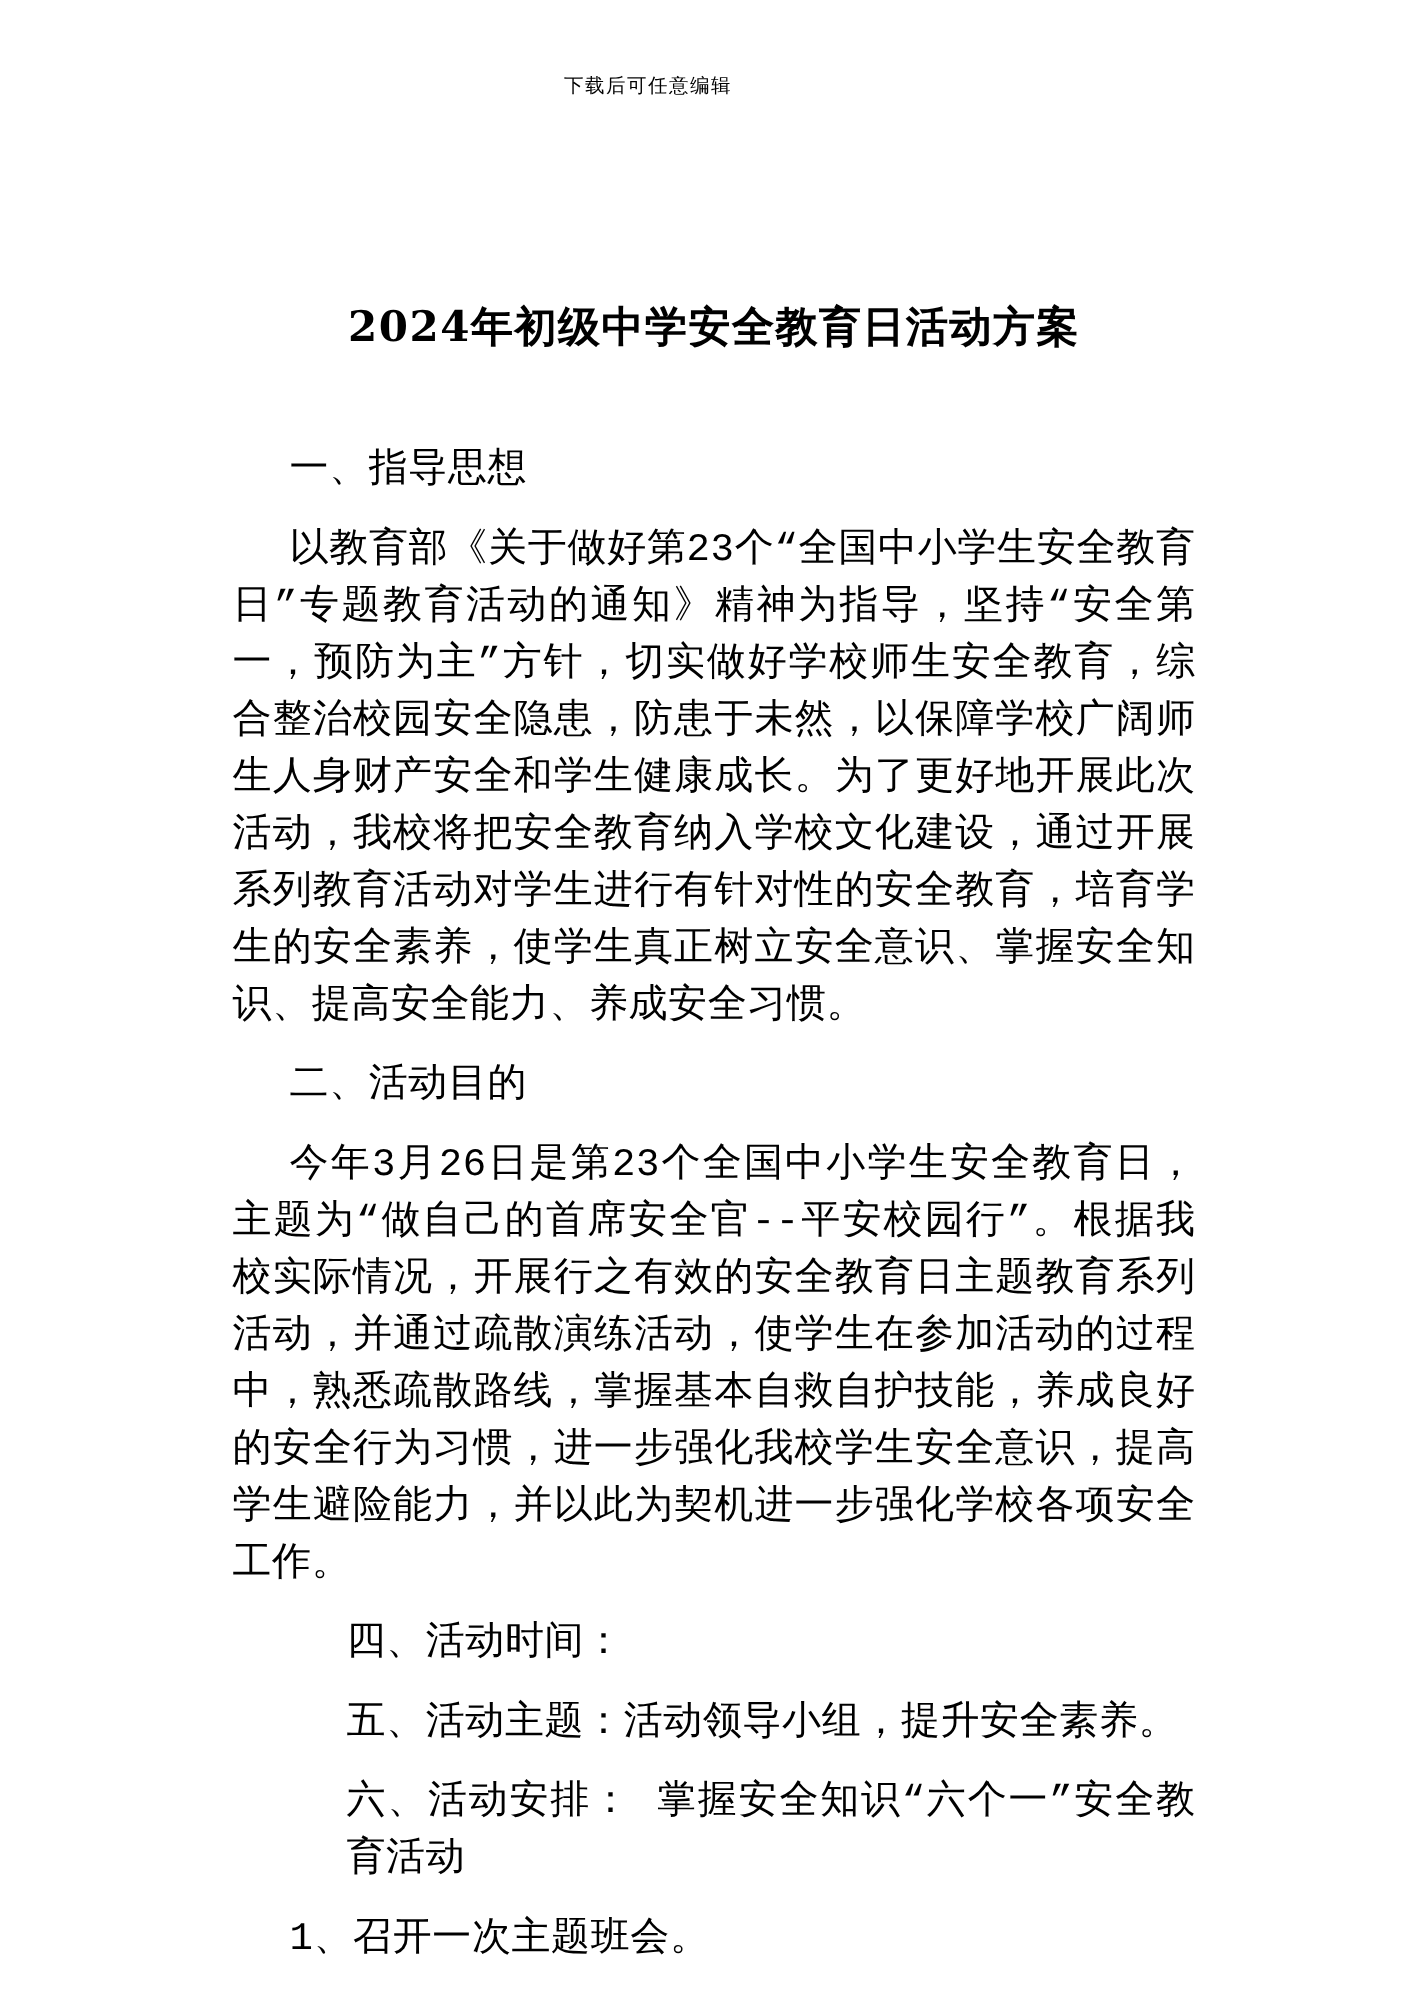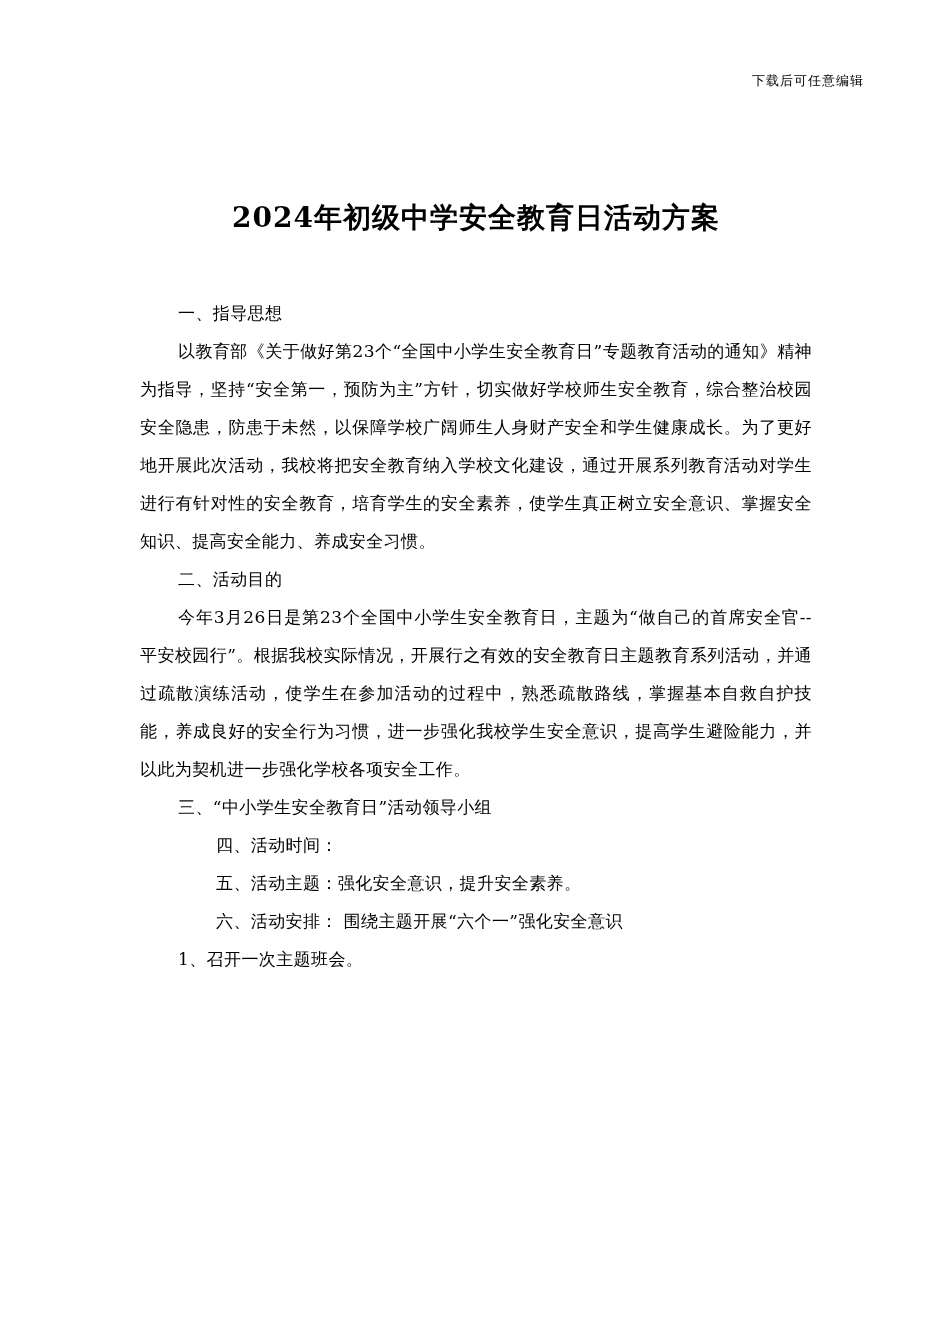--- a/index.html
+++ b/index.html
@@ -15,24 +15,24 @@
     overflow: hidden;
   }
   .page {
     position: relative;
     width: 950px;
     height: 1344px;
     box-sizing: border-box;
   }
   .watermark {
     position: absolute;
-    top: 72px;
+    top: 48px;
     left: 0;
     width: 864px;
-    text-align: right;
+    text-align: center;
     font-size: 13px;
     font-family: "DejaVu Serif", "Liberation Serif", serif;
     color: #000000;
     letter-spacing: 1px;
   }
   .content {
     position: absolute;
     top: 200px;
     left: 140px;
     width: 672px;
@@ -40,44 +40,44 @@
   .doc-title {
     font-size: 28px;
     font-weight: bold;
     text-align: center;
     letter-spacing: 1px;
     margin: 0 0 58px 0;
     line-height: 1.3;
     font-family: "DejaVu Serif", "Liberation Serif", serif;
   }
   .para {
-    font-size: 17px;
+    font-size: 26px;
     line-height: 38px;
     text-align: justify;
     text-justify: inter-ideograph;
-    margin: 0;
+    margin: 15px;
     letter-spacing: 0.4px;
+    font-family: Liberation Mono, monospace;
   }
   .indent-1 { text-indent: 38px; }
   .indent-4 { padding-left: 76px; text-indent: 0; }
   .indent-5 { padding-left: 38px; text-indent: 0; }
 </style>
 </head>
 <body>
 
 <div class="page">
   <div class="watermark">下载后可任意编辑</div>
 
   <div class="content">
     <h1 class="doc-title">2024年初级中学安全教育日活动方案</h1>
     <div id="paragraph-list">
         <p class="para indent-1">一、指导思想</p>
         <p class="para indent-1">以教育部《关于做好第23个“全国中小学生安全教育日”专题教育活动的通知》精神为指导，坚持“安全第一，预防为主”方针，切实做好学校师生安全教育，综合整治校园安全隐患，防患于未然，以保障学校广阔师生人身财产安全和学生健康成长。为了更好地开展此次活动，我校将把安全教育纳入学校文化建设，通过开展系列教育活动对学生进行有针对性的安全教育，培育学生的安全素养，使学生真正树立安全意识、掌握安全知识、提高安全能力、养成安全习惯。</p>
         <p class="para indent-1">二、活动目的</p>
         <p class="para indent-1">今年3月26日是第23个全国中小学生安全教育日，主题为“做自己的首席安全官--平安校园行”。根据我校实际情况，开展行之有效的安全教育日主题教育系列活动，并通过疏散演练活动，使学生在参加活动的过程中，熟悉疏散路线，掌握基本自救自护技能，养成良好的安全行为习惯，进一步强化我校学生安全意识，提高学生避险能力，并以此为契机进一步强化学校各项安全工作。</p>
-        <p class="para indent-1">三、“中小学生安全教育日”活动领导小组</p>
         <p class="para indent-4">四、活动时间：</p>
-        <p class="para indent-4">五、活动主题：强化安全意识，提升安全素养。</p>
-        <p class="para indent-4">六、活动安排： 围绕主题开展“六个一”强化安全意识</p>
+        <p class="para indent-4">五、活动主题：活动领导小组，提升安全素养。</p>
+        <p class="para indent-4">六、活动安排： 掌握安全知识“六个一”安全教育活动</p>
         <p class="para indent-5">1、召开一次主题班会。</p>
       </div>
   </div>
 </div>
 
 </body></html>

